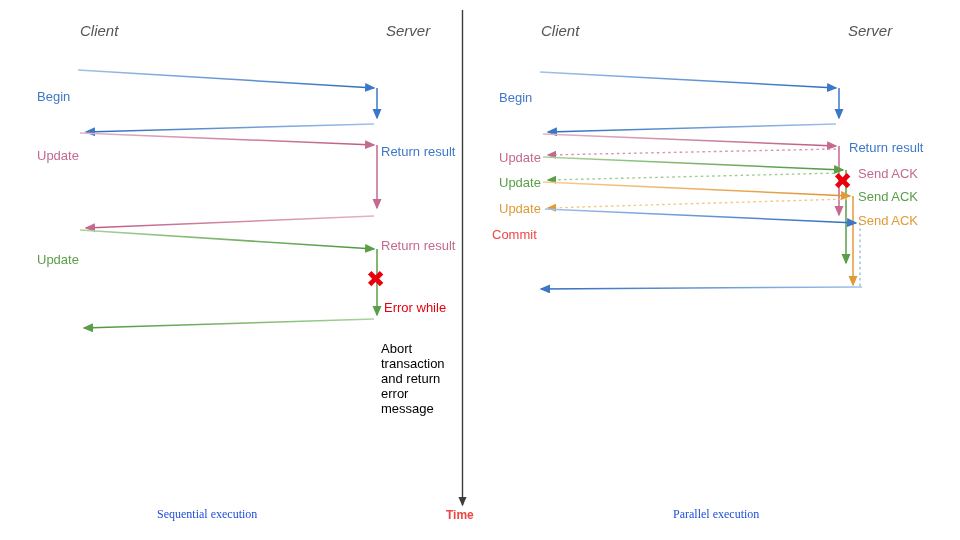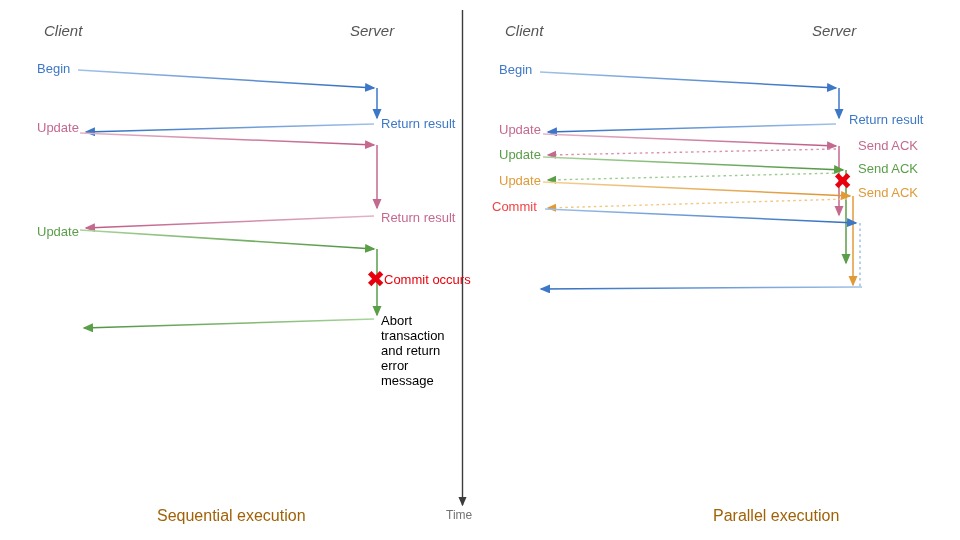--- a/index.html
+++ b/index.html
@@ -13,43 +13,47 @@
   }
   #stage{position:absolute;left:0;top:0;width:960px;height:540px;}
   svg#canvas{position:absolute;left:0;top:0;width:960px;height:540px;}
 
   .lane-title{
     position:absolute;
     font-style:italic;
     font-size:15px;
     color:#555555;
     white-space:nowrap;
+    margin-left:36px;
   }
   .msg-label{
     position:absolute;
     font-size:13px;
     white-space:nowrap;
     line-height:14px;
+    margin-top:28px;
   }
   .msg-label.multi{
     white-space:normal;
     width:74px;
     line-height:15px;
   }
   .caption{
     position:absolute;
-    font-size:16px;
-    color:#a16207;
-    white-space:nowrap;
+    font-size:12px;
+    color:#1d4ed8;
+    white-space:nowrap;
+    font-family:Liberation Serif, serif;
   }
   .time-label{
     position:absolute;
     font-size:12px;
-    color:#737373;
-    white-space:nowrap;
+    color:#ef4444;
+    white-space:nowrap;
+    font-weight:bold;
   }
   .xmark{
     position:absolute;
     font-size:23px;
     font-weight:bold;
     color:#e8000d;
     line-height:1;
     white-space:nowrap;
     font-family:"Liberation Sans","DejaVu Sans",sans-serif;
   }
@@ -160,21 +164,21 @@
   <div class="lane-title" style="left:44px;top:22px;">Client</div>
   <div class="lane-title" style="left:350px;top:22px;">Server</div>
 
   <div class="msg-label" style="left:37px;top:62px;color:#3d78c8;">Begin</div>
   <div class="msg-label" style="left:381px;top:117px;color:#3d78c8;">Return result</div>
   <div class="msg-label" style="left:37px;top:121px;color:#c4698f;">Update</div>
   <div class="msg-label" style="left:381px;top:211px;color:#c4698f;">Return result</div>
   <div class="msg-label" style="left:37px;top:225px;color:#5a9e48;">Update</div>
 
   <div class="xmark" style="left:366px;top:268px;">✖</div>
-  <div class="msg-label" style="left:384px;top:273px;color:#e8000d;">Commit occurs</div>
+  <div class="msg-label" style="left:384px;top:273px;color:#e8000d;">Error while</div>
 
   <div class="msg-label multi" style="left:381px;top:313px;color:#000000;width:82px;">Abort transaction and return error message</div>
 
   <div class="caption" style="left:157px;top:507px;">Sequential execution</div>
 
   <div class="time-label" style="left:446px;top:508px;">Time</div>
 
   <div class="lane-title" style="left:505px;top:22px;">Client</div>
   <div class="lane-title" style="left:812px;top:22px;">Server</div>
 
@@ -188,15 +192,15 @@
   <div class="msg-label" style="left:858px;top:162px;color:#5a9e48;">Send ACK</div>
 
   <div class="msg-label" style="left:499px;top:174px;color:#e09a38;">Update</div>
   <div class="msg-label" style="left:858px;top:186px;color:#e09a38;">Send ACK</div>
 
   <div class="msg-label" style="left:492px;top:200px;color:#ef4444;">Commit</div>
 
   <div class="xmark" style="left:833px;top:170px;">✖</div>
 
 
-  <div class="caption" style="left:673px;top:507px;margin-left:40px;">Parallel execution</div>
+  <div class="caption" style="left:673px;top:507px;">Parallel execution</div>
 
 </div>
 
 </body></html>

